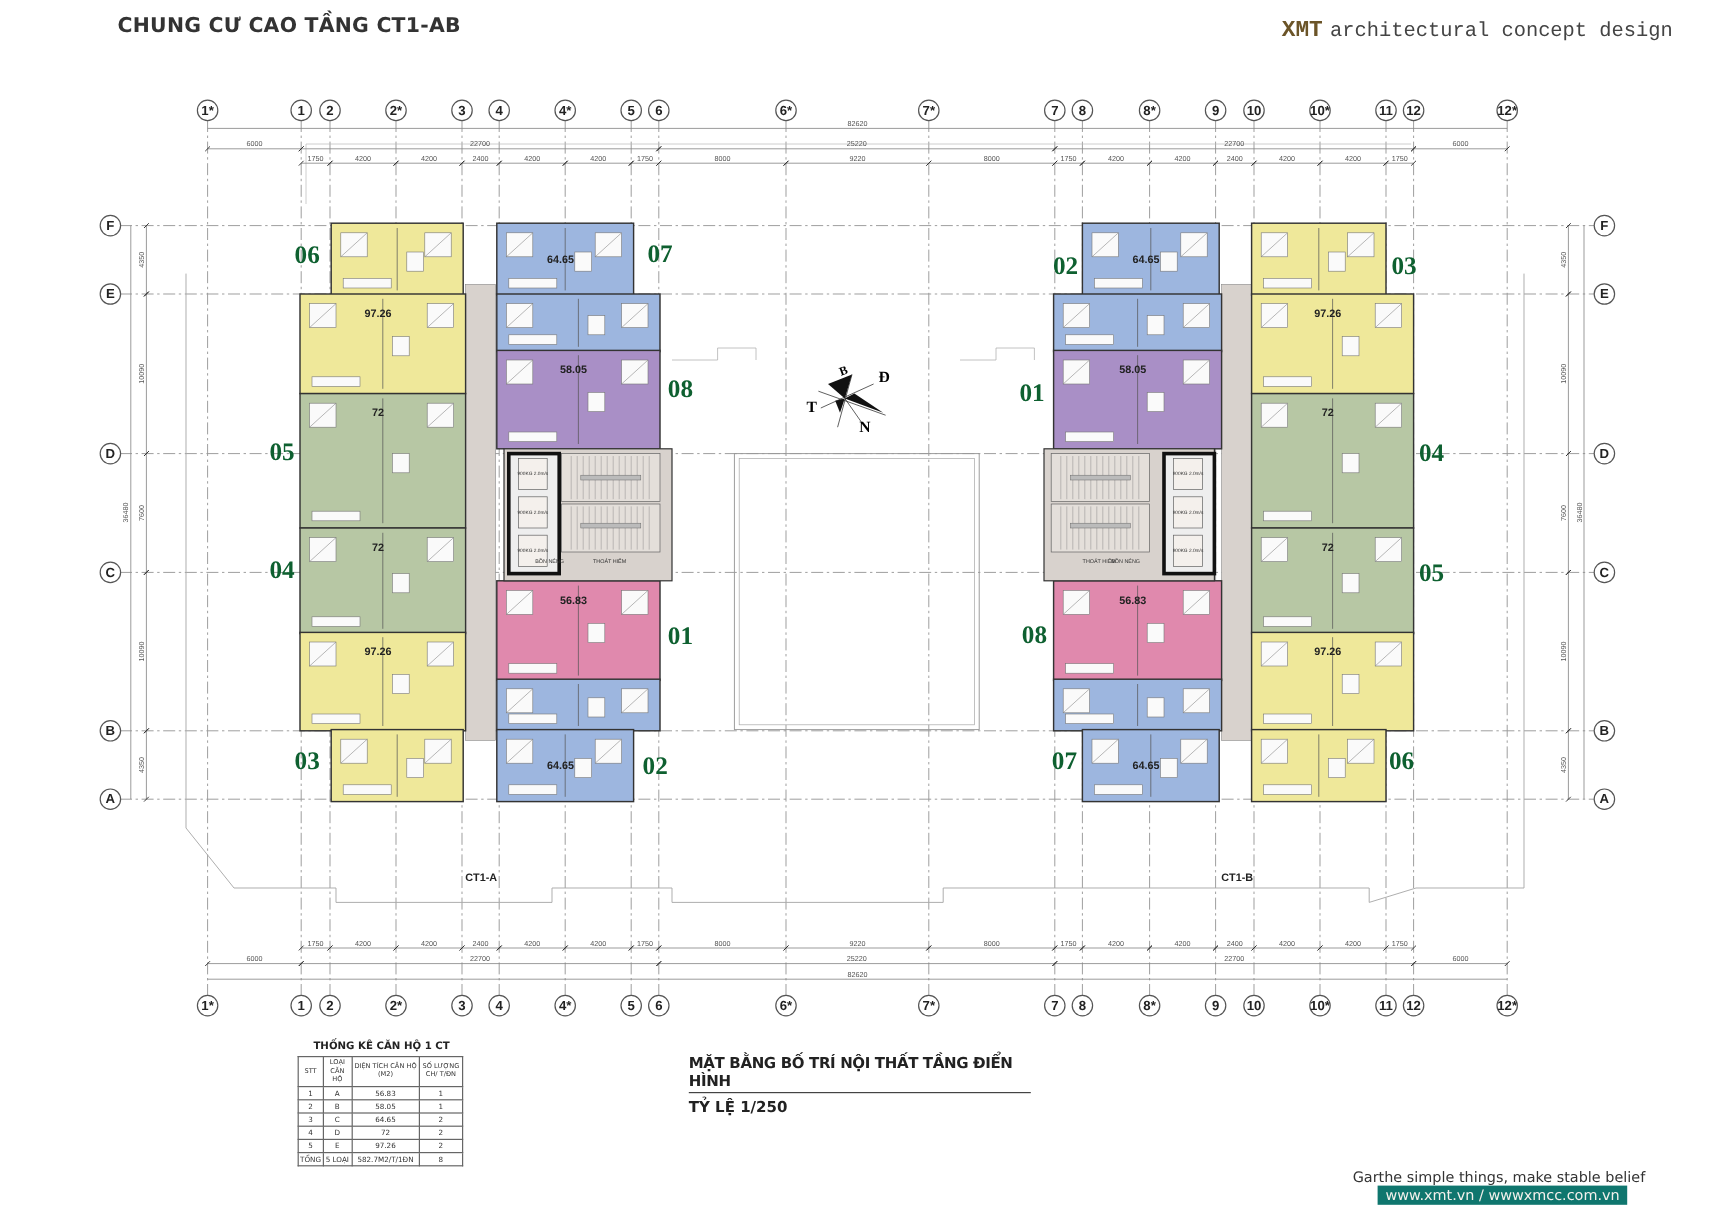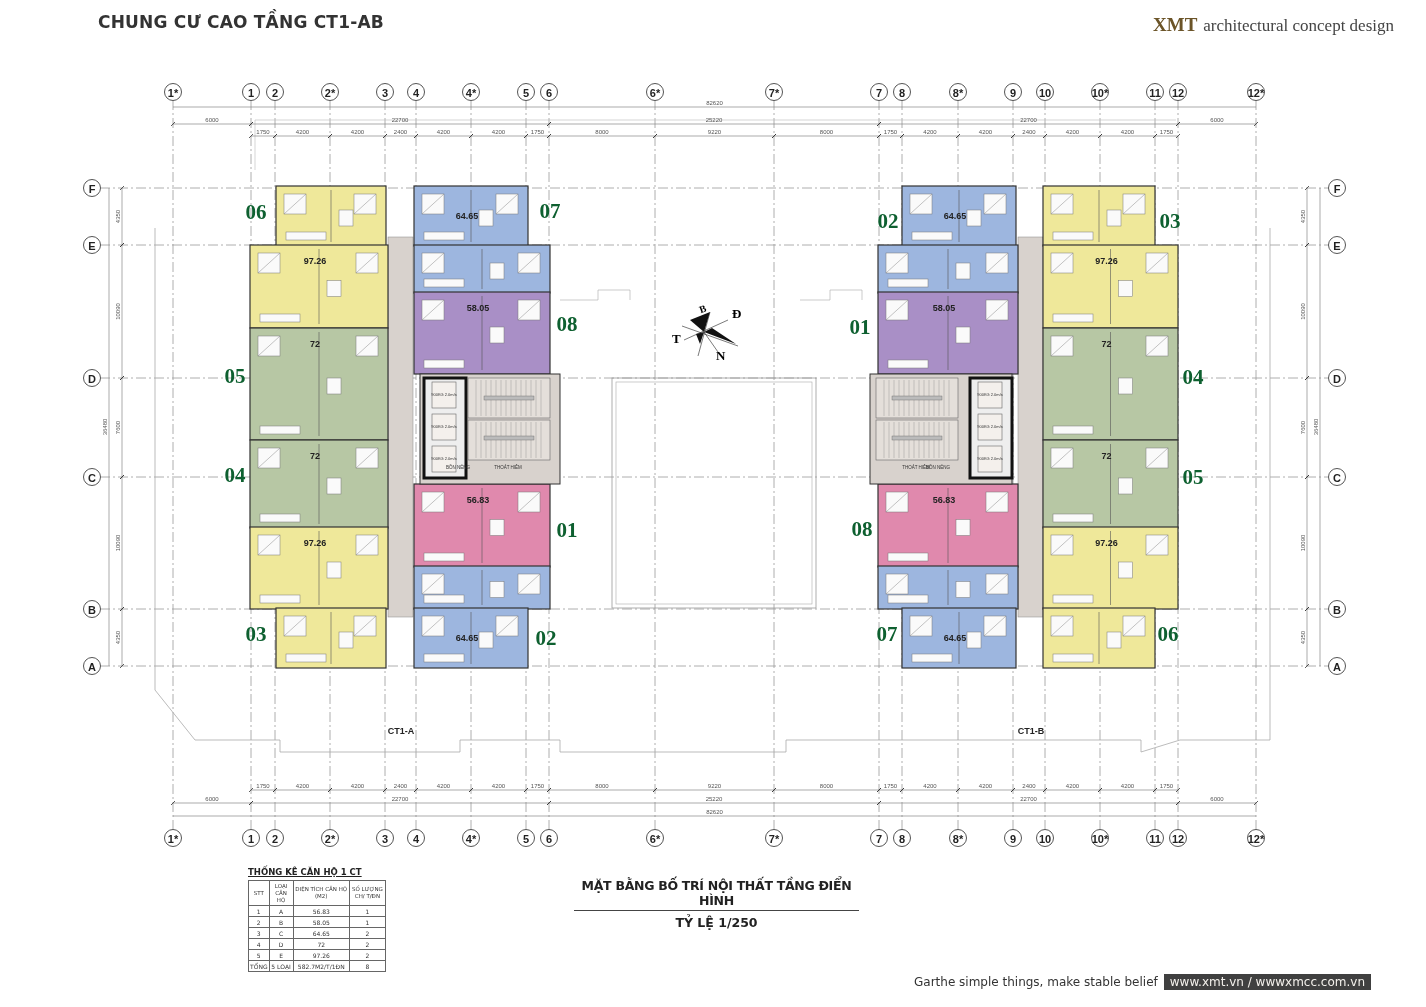--- a/index.html
+++ b/index.html
@@ -1,40 +1,40 @@
 <!DOCTYPE html>
 <html><head>
 <meta charset="utf-8">
 <style>
   html, body { margin:0; padding:0; background:#ffffff; }
   body { width:1426px; height:1007px; position:relative; overflow:hidden; font-family:"Liberation Sans", sans-serif; color:#333; }
   .title-left { position:absolute; left:98px; top:12px; font-size:17px; letter-spacing:0.2px; color:#333; font-family:"DejaVu Sans", sans-serif; font-weight:bold; }
-  .title-right { position:absolute; right:32px; top:14px; font-size:17px; color:#444; font-family:Liberation Serif, serif; }
+  .title-right { position:absolute; right:32px; top:14px; font-size:17px; color:#444; font-family:Liberation Mono, monospace; }
   .title-right .brand { color:#6b5428; font-weight:bold; font-size:19px; margin-right:6px; }
   #plan { position:absolute; left:0; top:0; width:1426px; height:1007px; }
   .axis-circle { fill:#fff; stroke:#555; stroke-width:1; }
   .axis-text { font-family:"Liberation Sans", sans-serif; font-size:11px; font-weight:bold; fill:#222; text-anchor:middle; dominant-baseline:central; }
   .dim-text { font-family:"Liberation Sans", sans-serif; font-size:6px; fill:#555; text-anchor:middle; }
   .gridline { stroke:#9a9a9a; stroke-width:0.8; stroke-dasharray:10 3 2 3; }
   .dimline { stroke:#888; stroke-width:0.7; }
   .unit-label { font-family:"Liberation Serif", serif; font-weight:bold; font-size:21px; fill:#0e6030; text-anchor:middle; dominant-baseline:central; }
   .area-label { font-family:"Liberation Sans", sans-serif; font-size:9px; font-weight:bold; fill:#222; text-anchor:middle; dominant-baseline:central; }
   .bldg-label { font-family:"Liberation Sans", sans-serif; font-size:9px; font-weight:bold; fill:#222; text-anchor:middle; }
   .thin { fill:none; stroke:#555; stroke-width:0.6; }
   .furn { fill:#fafafa; stroke:#777; stroke-width:0.5; }
-  .caption { position:absolute; left:574px; top:878px; font-size:12.5px; font-weight:bold; color:#222; text-align:center; width:285px; font-family:"DejaVu Sans", sans-serif; }
+  .caption { position:absolute; left:574px; top:878px; font-size:12.5px; font-weight:bold; color:#222; width:285px; font-family:"DejaVu Sans", sans-serif; }
   .caption .t1 { border-bottom:1.5px solid #444; padding-bottom:2px; display:inline-block; letter-spacing:-0.3px; }
   .caption .t2 { margin-top:4px; }
   .stats { position:absolute; left:248px; top:867px; width:140px; font-family:"DejaVu Sans", sans-serif; }
-  .stats .st-title { font-size:8.5px; font-weight:bold; text-align:left; margin-bottom:3px; color:#222;text-decoration:underline; }
+  .stats .st-title { font-size:8.5px; font-weight:bold; text-align:center; margin-bottom:3px; color:#222; }
   .stats table { border-collapse:collapse; width:138px; font-size:6px; color:#333; }
   .stats th, .stats td { border:0.8px solid #666; text-align:center; padding:1.5px 1px; font-weight:normal; }
   .stats th { font-size:5.5px; line-height:7px; }
-  .footer { position:absolute; right:55px; top:974px; font-size:12px; font-family:"DejaVu Sans", sans-serif; color:#333; display:flex; align-items:center; }
-  .footer .url { background:#404040; color:#f4f1ec; padding:1px 6px; margin-left:6px; }
+  .footer { position:absolute; right:55px; top:974px; font-size:12px; font-family:"DejaVu Sans", sans-serif; color:#333; display:flex; align-items:center;flex-direction:column; }
+  .footer .url { background:#0f766e; color:#f4f1ec; padding:1px 6px; margin-left:6px; }
 </style>
 </head>
 <body>
 
 <div class="title-left">CHUNG CƯ CAO TẦNG CT1-AB</div>
 <div class="title-right">
   <span class="brand">XMT</span><span>architectural concept design</span>
 </div>
 
 <svg id="plan" xmlns="http://www.w3.org/2000/svg" viewBox="0 0 1426 1007">

